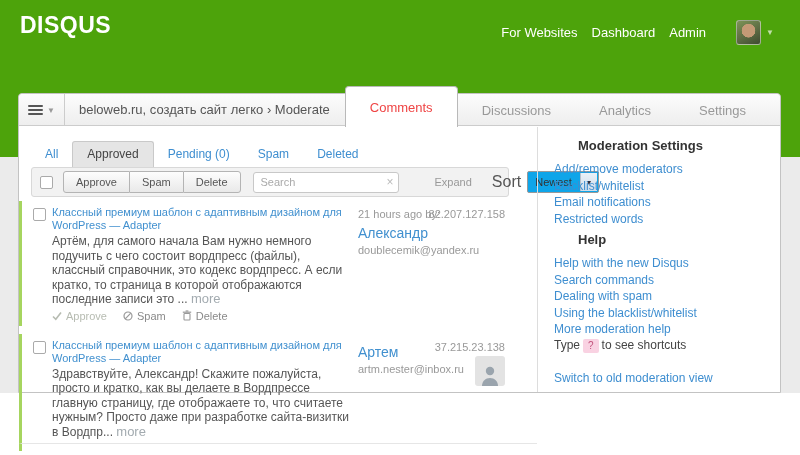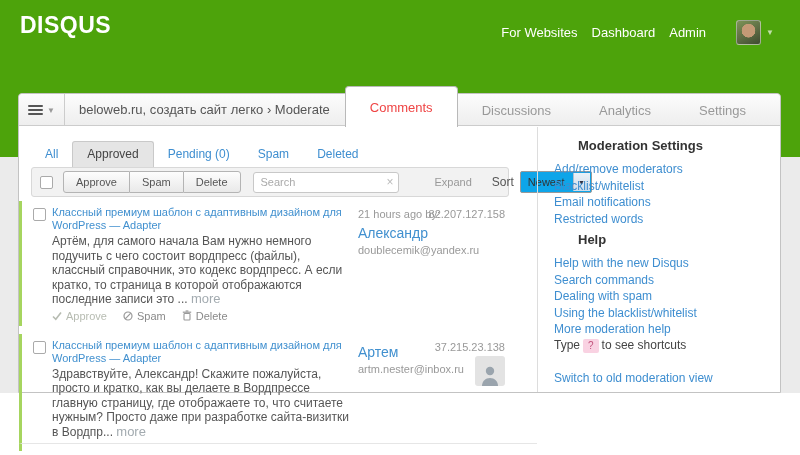--- a/index.html
+++ b/index.html
@@ -60,21 +60,21 @@
   .tbtn:nth-child(2) { border-left:none; border-right:none; }
   .tbtn:last-child { border-radius:0 3px 3px 0; }
   .search-wrap { position:relative; margin-left:12px; }
   .search-wrap input { width:146px; height:21px; border:1px solid #c8c8c8; border-radius:3px; padding:0 18px 0 7px;
           font-size:11px; color:#555; font-family:inherit; background:#fff; outline:none; }
   .search-wrap input::placeholder { color:#aaa; }
   .search-clear { position:absolute; right:5px; top:3px; color:#bbb; font-size:12px; cursor:pointer; }
   .tb-spacer { flex:1; }
   .expand-link { font-size:11px; color:#999; cursor:pointer;padding-left:36px; }
   .tb-div { width:1px; height:15px; background:#ccc; margin:0 10px; }
-  .sort-label { font-size:12px; color:#555; }
+  .sort-label { font-size:16px; color:#555; }
   .select { display:flex; align-items:center; height:22px; border:1px solid #999; border-radius:2px;
           background:#0ea5e9; margin-left:6px; cursor:pointer; }
   .select .txt { padding:0 7px; font-size:11px; color:#333; }
   .select .arrowbox { width:17px; height:18px; margin:1px; border-left:1px solid #b5c0cc;
           background:linear-gradient(#eaf1f8,#cfdcea); display:flex; align-items:center; justify-content:center;
           font-size:7px; color:#334; }
 
   
   .comments { position:absolute; top:107px; left:0; width:518px; }
   .comment { border-left:3px solid #a6d55f; padding:5px 32px 4px 11px; display:flex; position:relative; }

